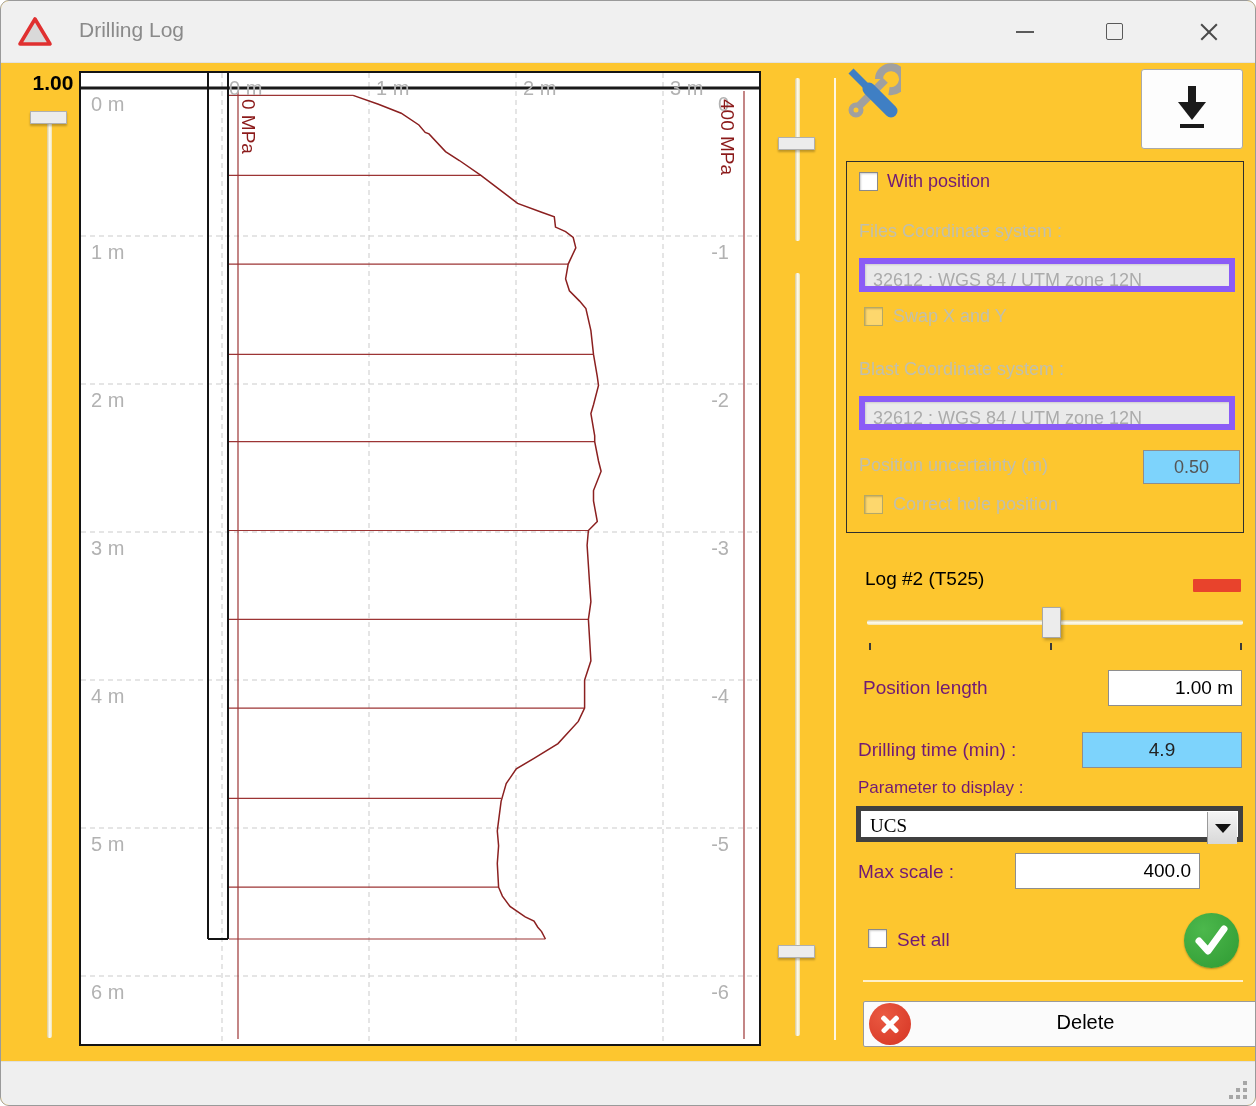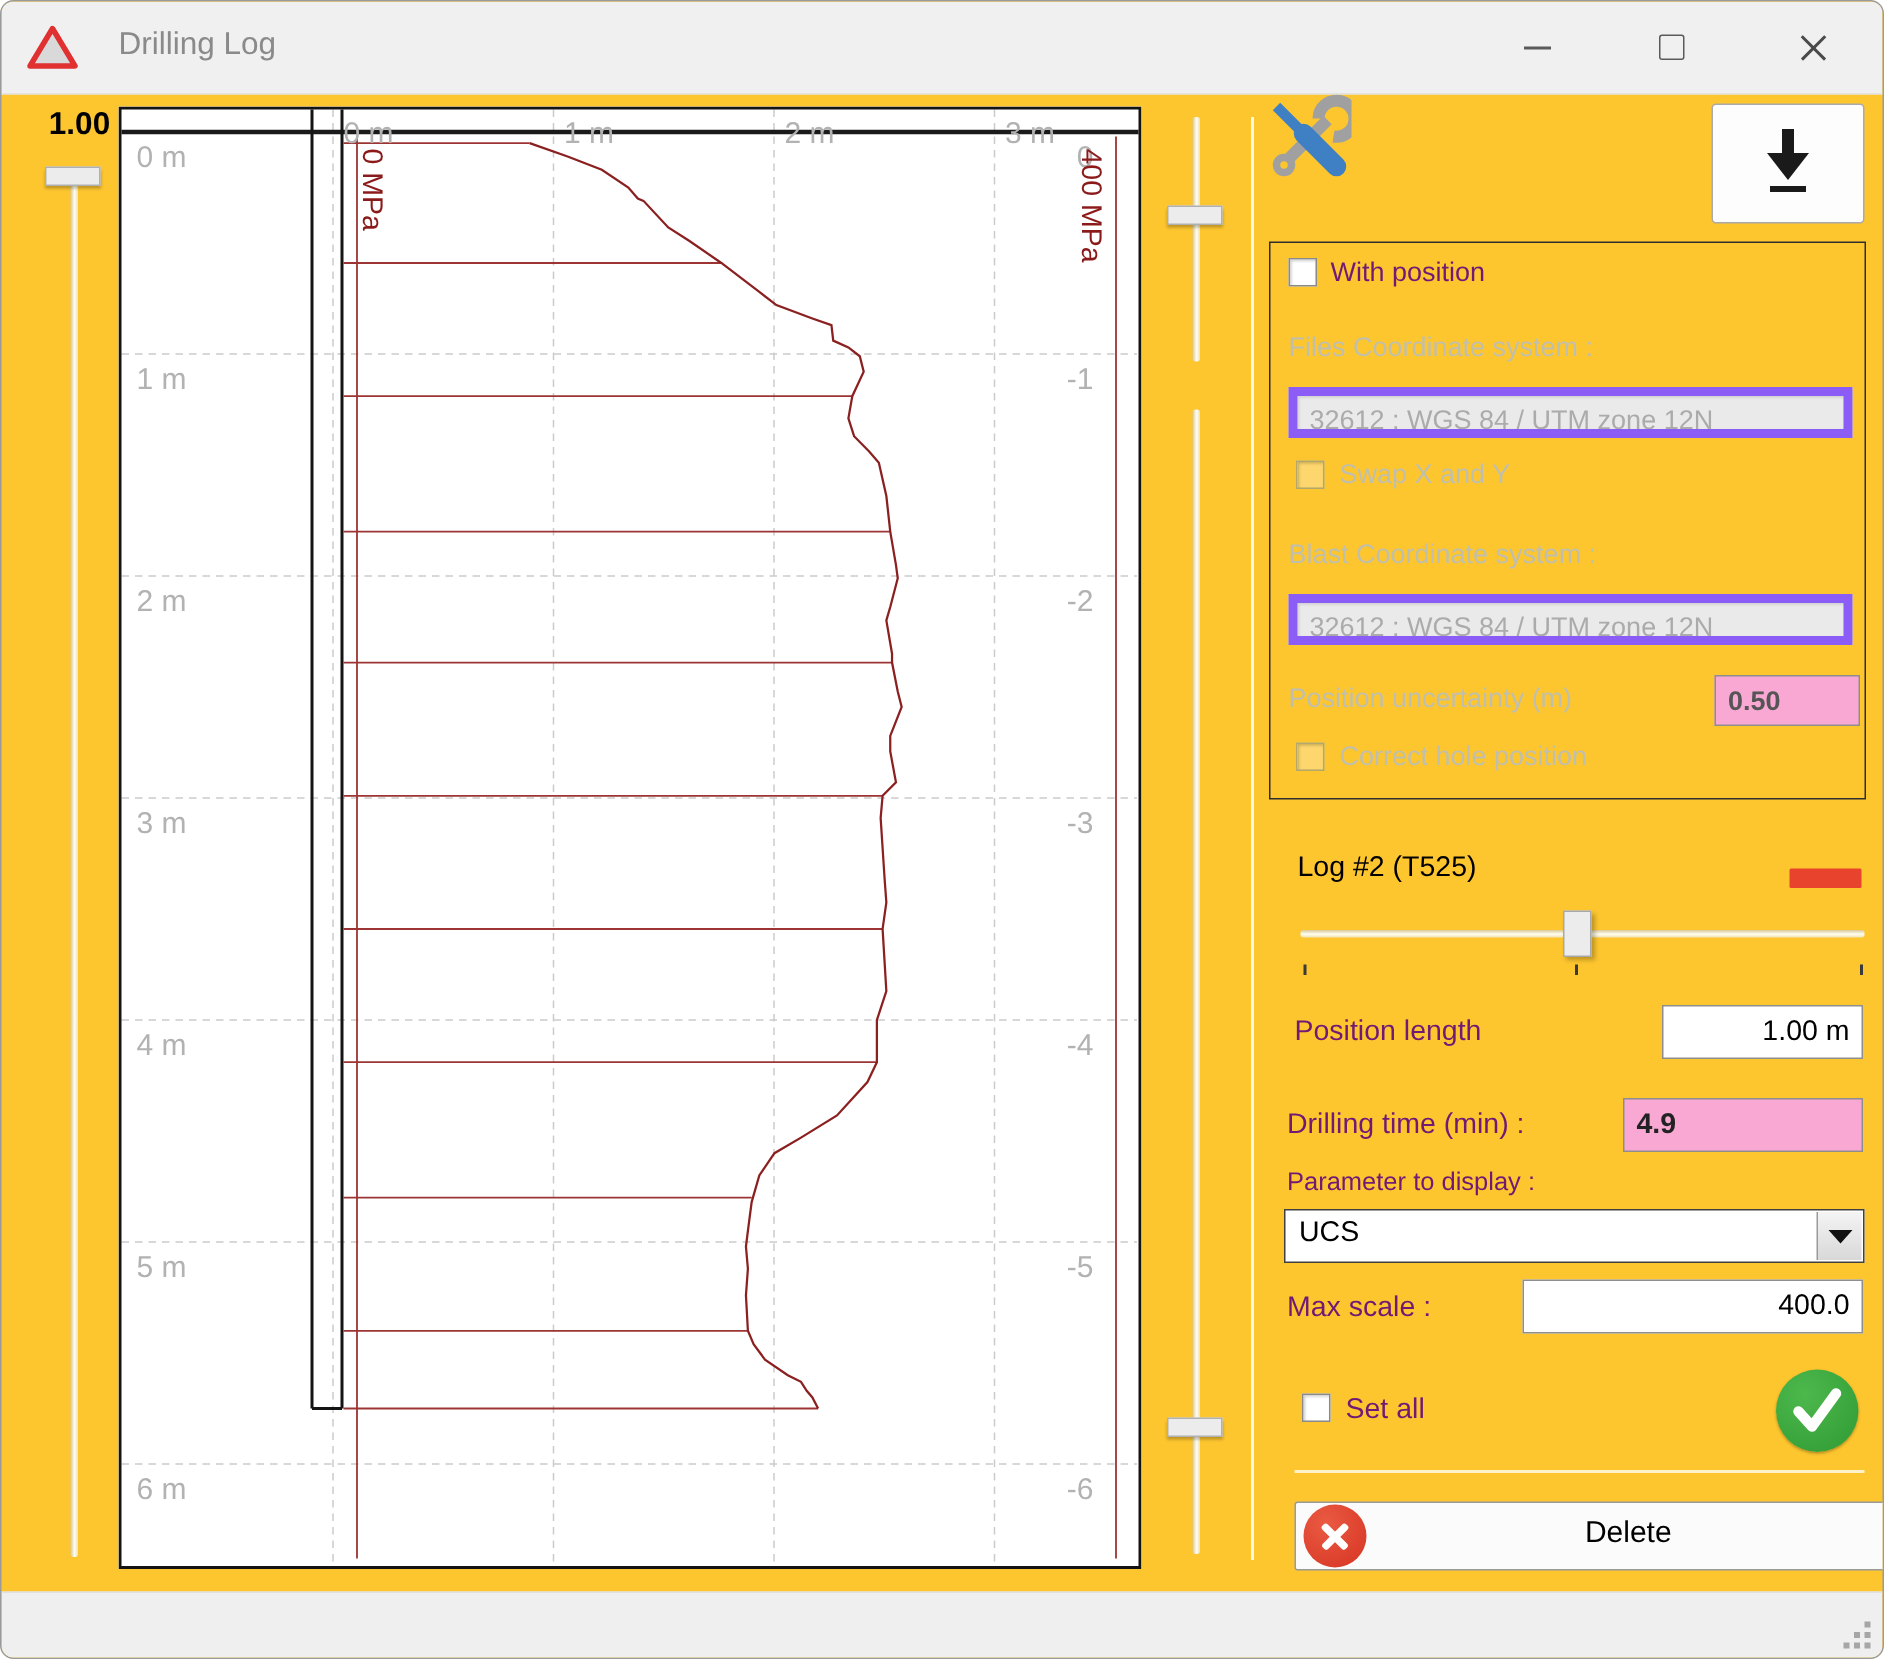--- a/index.html
+++ b/index.html
@@ -29,24 +29,24 @@
   .export-btn{position:absolute;left:1140px;top:68px;width:102px;height:80px;background:#fdfdfd;border:1px solid #aaaaaa;border-radius:3px;}
   .groupbox{position:absolute;left:845px;top:160px;width:398px;height:372px;border:1px solid #2e2e2e;}
   .cb{position:absolute;width:19px;height:19px;background:#ffffff;border:1px solid #8a8a8a;box-shadow:inset 1px 1px 2px rgba(0,0,0,0.2);}
   .cb.disabled{background:rgba(255,255,255,0.3);border-color:#b3a869;}
   .lbl{position:absolute;font-size:18px;color:#701a75;white-space:nowrap;}
   .lbl.disabled{color:#c0bfae;}
   .combo{position:absolute;height:34px;background:#eaeaea;border:6px solid #8b5cf6;box-shadow:inset 1px 1px 2px rgba(0,0,0,0.12);
          font-size:18px;color:#ababab;line-height:32px;padding-left:8px;white-space:nowrap;overflow:hidden;}
   .field{position:absolute;height:34px;border:1px solid #8e8e8e;font-size:18px;line-height:32px;padding:0 8px;}
   .field.white{background:#ffffff;color:#000;text-align:right;}
-  .field.gray{background:#f9a8d4;color:#555;text-align:left;font-weight:bold;}
+  .field.gray{background:#7dd3fc;color:#555;text-align:center;}
   .log-title{position:absolute;left:864px;top:567px;font-size:19px;color:#000;}
   .swatch{position:absolute;left:1192px;top:578px;width:48px;height:13px;background:#e8432c;border-radius:1px;}
-  .param-combo{position:absolute;left:855px;top:805px;width:387px;height:36px;background:#ffffff;border:1px solid #404040;}
+  .param-combo{position:absolute;left:855px;top:805px;width:387px;height:36px;background:#ffffff;border:5px solid #404040;font-family:Liberation Serif, serif;}
   .param-value{position:absolute;left:9px;top:4px;font-size:19px;color:#000;}
   .drop-btn{position:absolute;right:1px;top:1px;width:30px;height:32px;background:linear-gradient(#f4f4f4,#d8d8d8);border-left:1px solid #9a9a9a;}
   .drop-arrow{position:absolute;left:7px;top:12px;width:0;height:0;border-left:8px solid transparent;border-right:8px solid transparent;border-top:9px solid #111;}
   .apply-btn{position:absolute;left:1183px;top:912px;width:55px;height:55px;border-radius:50%;background:radial-gradient(circle at 35% 30%,#4cb84c,#2f9a33);box-shadow:0 1px 2px rgba(0,0,0,0.3);}
   .sep{position:absolute;left:862px;top:979px;width:380px;height:2px;background:rgba(255,255,255,0.75);}
   .delete-btn{position:absolute;left:862px;top:1000px;width:445px;height:46px;background:#fbfbfb;border:1px solid #9a9a9a;border-radius:2px;}
   .del-icon{position:absolute;left:5px;top:1px;width:42px;height:42px;border-radius:50%;background:radial-gradient(circle at 35% 30%,#ea5a42,#d63423);}
   .del-x1,.del-x2{position:absolute;left:10px;top:19px;width:22px;height:4.5px;background:#fff;border-radius:2px;}
   .del-x1{transform:rotate(45deg);} .del-x2{transform:rotate(-45deg);}
   .delete-label{position:absolute;left:0;top:9px;width:100%;text-align:center;font-size:20px;color:#000;}
@@ -208,21 +208,21 @@
 
     <div class="lbl" style="left:857px;top:777px;font-size:17px;">Parameter to display :</div>
     <div class="param-combo">
       <div class="param-value">UCS</div>
       <div class="drop-btn">
           <span class="drop-arrow"></span>
         </div>
     </div>
 
     <div class="lbl" style="left:857px;top:860px;font-size:19px;">Max scale :</div>
-    <div class="field white" style="left:1014px;top:852px;width:227px;height:36px;line-height:34px;font-size:19px;">400.0</div>
+    <div class="field white" style="left:1014px;top:852px;width:185px;height:36px;line-height:34px;font-size:19px;">400.0</div>
 
     <div class="cb" style="left:867px;top:928px;position:absolute;"></div>
     <div class="lbl" style="left:896px;top:928px;font-size:19px;">Set all</div>
 
     <div class="apply-btn">
       <svg width="55" height="55" viewBox="0 0 55 55">
         <polyline points="15,28 24,38 40,16" fill="none" stroke="#ffffff" stroke-width="7" stroke-linecap="round" stroke-linejoin="round"></polyline>
       </svg>
     </div>
 

